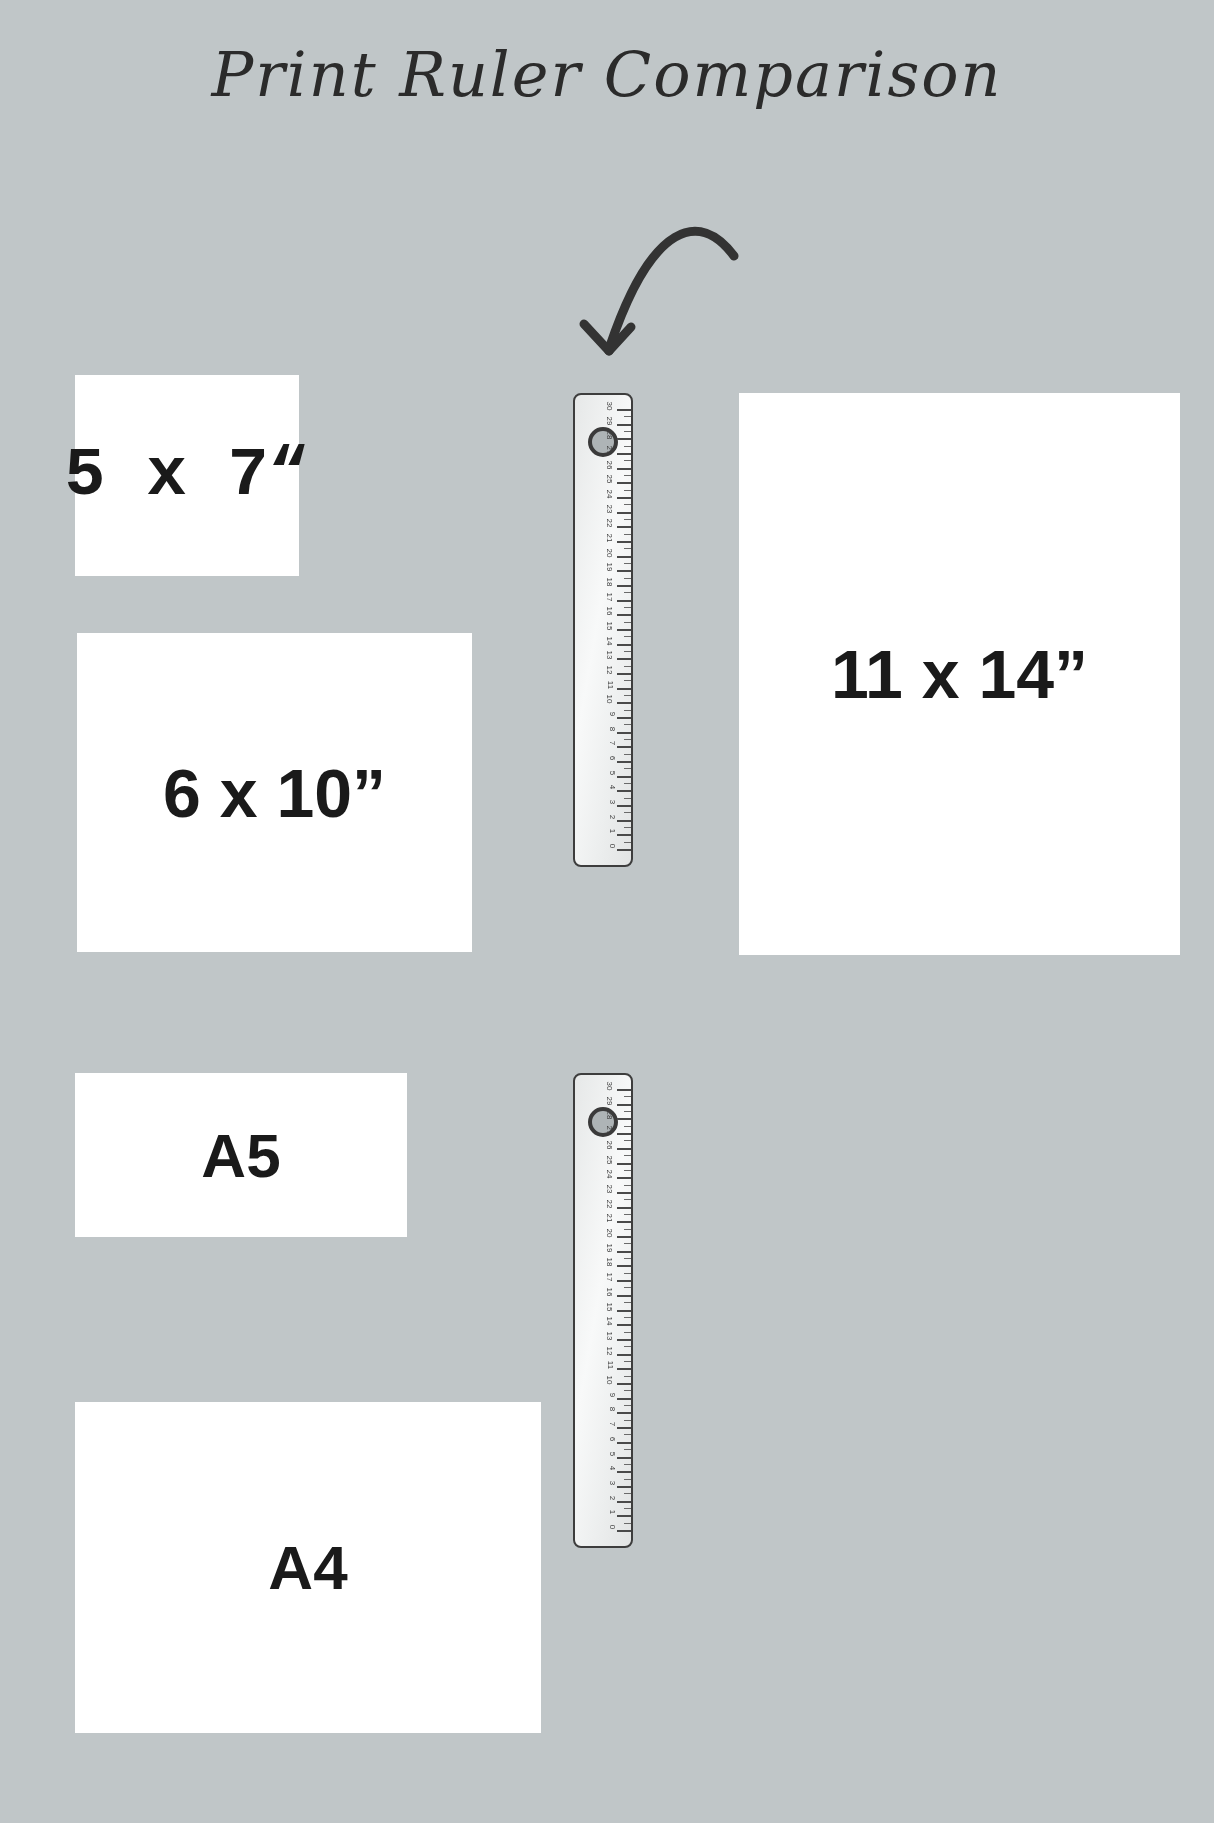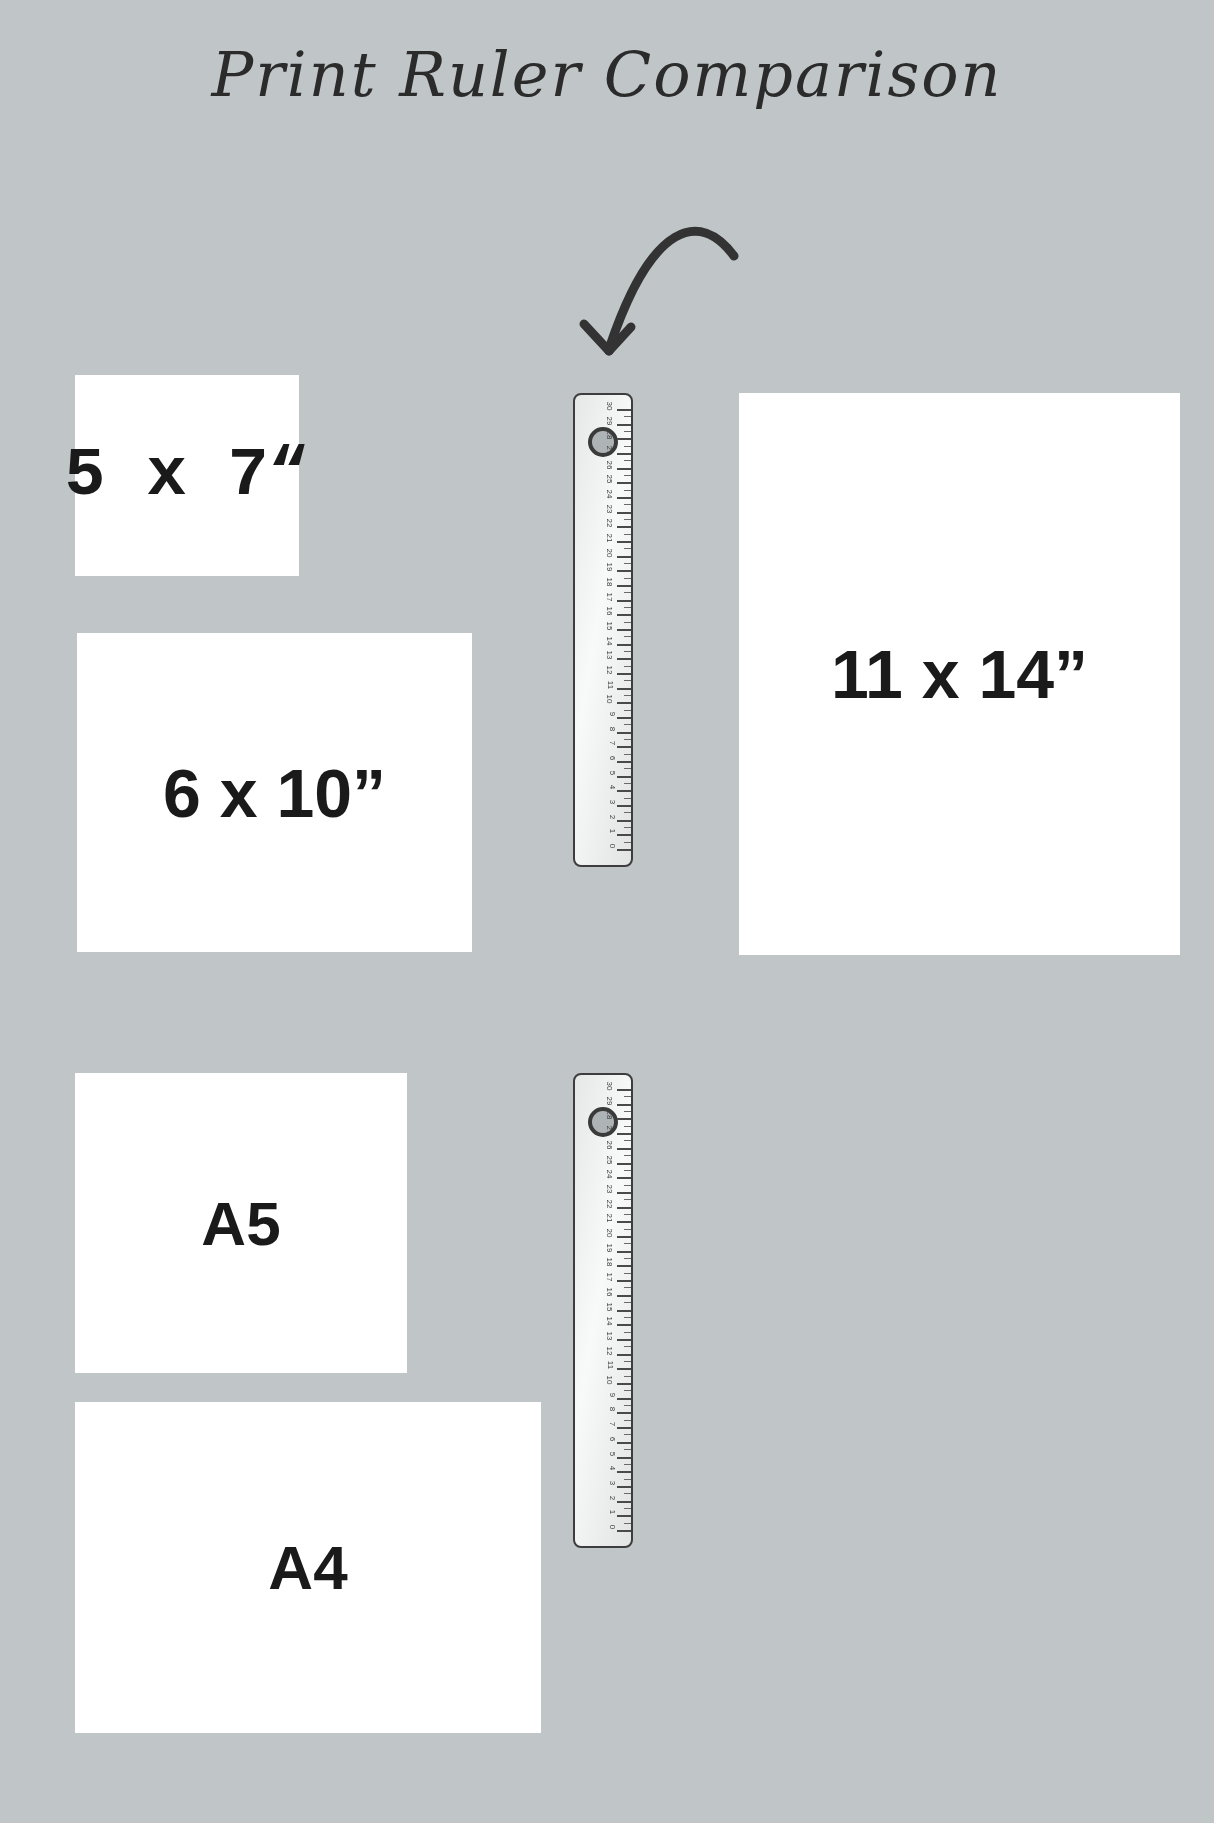--- a/index.html
+++ b/index.html
@@ -31,21 +31,21 @@
   }
   .paper .size-label{
     font-weight:700;color:var(--label,#1a1a1a);
     white-space:nowrap;
   }
   .paper.inch .size-label{font-size:68px;}
   .paper.metric .size-label{font-size:62px;}
   .paper-5x7  {left:75px; top:375px; width:224px;height:201px;font-family:Liberation Mono, monospace;}
   .paper-8x10 {left:77px; top:633px; width:395px;height:319px;}
   .paper-11x14{left:693px;top:393px; width:441px;height:562px;margin-left:46px;}
-  .paper-a5   {left:75px; top:1073px;width:332px;height:300px;}
+  .paper-a5   {left:75px; top:1073px;width:332px;height:164px;}
   .paper-a4   {left:75px; top:1402px;width:466px;height:331px;}
   .paper-a3   {left:668px;top:1072px;width:466px;height:661px;}
   .ruler{
     position:absolute;left:573px;width:60px;
     box-sizing:border-box;
     border:2px solid var(--ruler-border,#3d3d3d);
     border-radius:8px;
     background:linear-gradient(100deg,#e6e8e8 0%,#f8f9f9 45%,#eceeee 75%,#e2e4e4 100%);
   }
   .ruler-top{top:393px;height:474px;}

